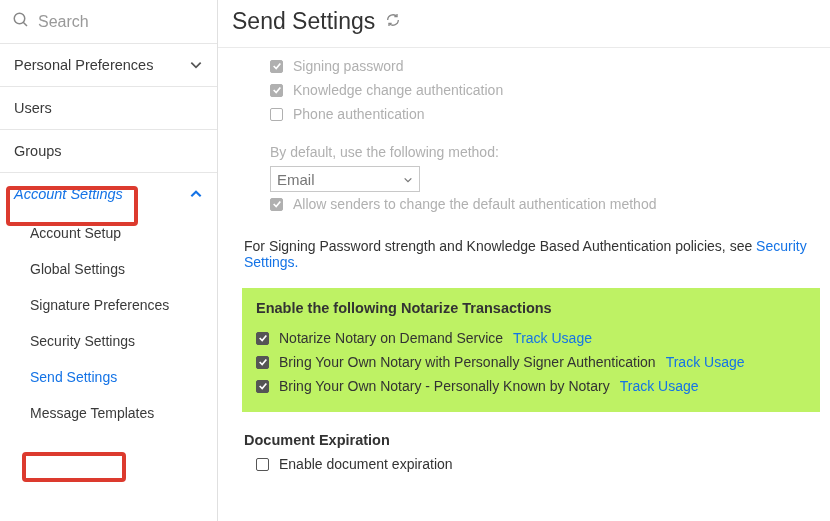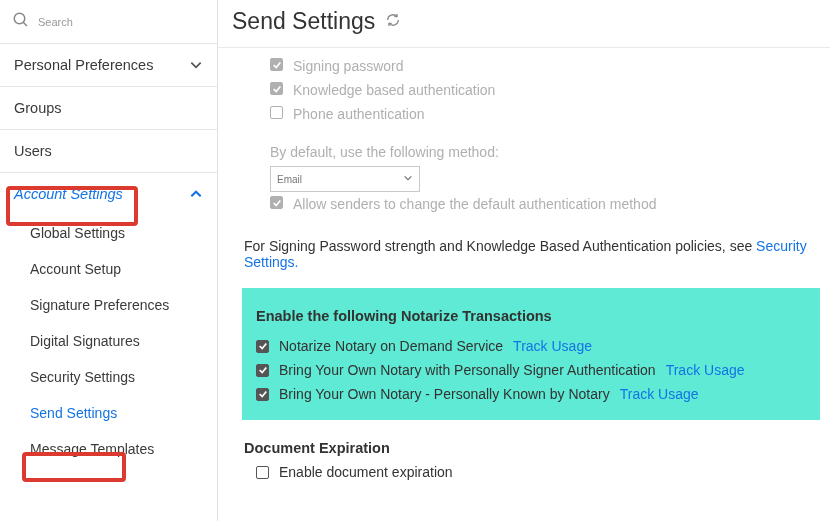--- a/index.html
+++ b/index.html
@@ -1,50 +1,50 @@
 <!DOCTYPE html>
 <html><head>
 <meta charset="utf-8">
 <style>
 * { margin: 0; padding: 0; box-sizing: border-box; }
 body { font-family: "Segoe UI", Arial, sans-serif; font-size: 14px; color: #333; background: #fff; width: 830px; }
 .page { display: flex; width: 830px; min-height: 521px; box-shadow: 0 2px 12px rgba(0,0,0,0.35); }
 .sidebar { width: 218px; border-right: 1px solid #e0e0e0; display: flex; flex-direction: column; }
 .search-box { display: flex; align-items: center; padding: 8px 12px; border-bottom: 1px solid #e6e6e6; height: 44px; }
 .search-box svg { width: 18px; height: 18px; margin-right: 8px; }
-.search-box input { border: none; outline: none; font-size: 11px; color: #aaa; width: 100%; }
+.search-box input { border: none; outline: none; font-size: 16px; color: #aaa; width: 100%; }
 .search-box input::placeholder { color: #999; }
 .nav-item { display: flex; align-items: center; justify-content: space-between; padding: 13px 14px; border-bottom: 1px solid #e6e6e6; font-size: 14.5px; color: #3a3a3a; cursor: pointer; }
 .nav-item.expanded { color: #1473E6; border-bottom: none; font-style: italic; }
 .nav-item .caret { width: 14px; height: 14px; display: inline-flex; align-items: center; justify-content: center; }
 .sub-nav { list-style: none; }
 .sub-nav li { padding: 10px 14px 10px 30px; font-size: 14px; color: #3a3a3a; cursor: pointer; }
 .sub-nav li.active { color: #1473E6; }
 .highlight-red { border: 4px solid #dc3a2e; border-radius: 4px; position: absolute; pointer-events: none; }
 .hl1 { left: 6px; top: 186px; width: 132px; height: 40px; }
 .hl2 { left: 22px; top: 452px; width: 104px; height: 30px; }
 
 .main { flex: 1; padding: 0 0 20px 0; }
 .page-title-row { display: flex; align-items: center; padding: 8px 16px 12px 14px; border-bottom: 1px solid #eaeaea; }
 .page-title { font-size: 23px; font-weight: 400; color: #333; margin-right: 10px; }
 .refresh-icon svg { width: 16px; height: 16px; }
 .content { padding: 0 16px 0 52px; }
 .disabled-block { color: #b0b0b0; }
-.check-row { display: flex; align-items: flex-start; padding: 4px 0; font-size: 14px; }
+.check-row { display: flex; align-items: center; padding: 4px 0; font-size: 14px; }
 .chk { width: 13px; height: 13px; margin-right: 10px; display: inline-flex; align-items: center; justify-content: center; border: 1px solid #b0b0b0; border-radius: 2px; }
 .chk.checked { background: #b0b0b0; border-color: #b0b0b0; }
 .chk.checked svg { width: 10px; height: 10px; }
 .chk.enabled-checked { background: #555; border-color: #555; }
 .chk.enabled-checked svg { width: 10px; height: 10px; }
 .section-label { color: #b0b0b0; font-size: 14px; margin-top: 18px; margin-bottom: 6px; }
-.method-select { width: 150px; height: 26px; border: 1px solid #c8c8c8; padding: 2px 6px; font-size: 10px; color: #777; display: flex; align-items: center; justify-content: space-between; }
+.method-select { width: 150px; height: 26px; border: 1px solid #c8c8c8; padding: 2px 6px; font-size: 15px; color: #777; display: flex; align-items: center; justify-content: space-between; }
 .method-select svg { width: 10px; height: 10px; }
 .blurb { font-size: 14px; color: #333; margin: 22px 0 18px -26px; }
 .blurb a { color: #1473E6; text-decoration: none; }
-.notarize-block { background: #5eead4; padding: 20px 14px 14px 14px; margin-left: -28px; margin-right: -6px; }
+.notarize-block { background: #bef264; padding: 12px 14px 14px 14px; margin-left: -28px; margin-right: -6px; }
 .notarize-title { font-weight: 600; color: #333; font-size: 14.5px; margin-bottom: 10px; }
 .notarize-row { display: flex; align-items: center; padding: 4px 0; font-size: 14px; }
 .notarize-row .link { color: #1473E6; margin-left: 10px; text-decoration: none; cursor: pointer; }
 .doc-exp-title { font-weight: 600; color: #333; font-size: 14.5px; margin: 20px 0 8px -26px; }
 .expire-row { display: flex; align-items: center; font-size: 14px; color: #333; margin-left: -26px; padding-left: 12px; }
 .expire-row .chk-empty { width: 13px; height: 13px; margin-right: 10px; border: 1.5px solid #555; border-radius: 2px; }
 .page-wrap { position: relative; width: 830px; }
 </style>
 </head>
 <body>
@@ -66,41 +66,40 @@
     <div class="nav-item">
       <span>Personal Preferences</span>
       <span class="caret">
         <svg viewBox="0 0 12 12" fill="none" stroke="#555" stroke-width="1.5">
               <polyline points="2,4 6,8 10,4"></polyline>
             </svg>
       </span>
     </div>
 
     <div class="nav-item">
+      <span>Users</span>
+    </div>
+
+    <div class="nav-item">
       <span>Groups</span>
-    </div>
-
-    <div class="nav-item">
-      <span>Users</span>
     </div>
 
     <div class="nav-item expanded">
       <span>Account Settings</span>
       <span class="caret">
         <svg viewBox="0 0 12 12" fill="none" stroke="#1473E6" stroke-width="1.8">
               <polyline points="2,8 6,4 10,8"></polyline>
             </svg>
       </span>
     </div>
 
     <ul class="sub-nav">
+      <li><span>Account Setup</span></li>
       <li><span>Global Settings</span></li>
-      <li><span>Account Setup</span></li>
       <li><span>Signature Preferences</span></li>
-      <li><span>Digital Signatures</span></li>
       <li><span>Security Settings</span></li>
       <li class="active"><span>Send Settings</span></li>
       <li><span>Message Templates</span></li>
     </ul>
   </aside>
 
   <main class="main">
     <div class="page-title-row">
       <h1 class="page-title">Send Settings</h1>
       <span class="refresh-icon">
@@ -121,21 +120,21 @@
                 </svg>
           </span>
           <span>Signing password</span>
         </div>
         <div class="check-row">
           <span class="chk checked">
             <svg viewBox="0 0 12 12" fill="none" stroke="#fff" stroke-width="2">
                   <polyline points="2,6 5,9 10,3"></polyline>
                 </svg>
           </span>
-          <span>Knowledge based authentication</span>
+          <span>Knowledge change authentication</span>
         </div>
         <div class="check-row">
           <span class="chk"></span>
           <span>Phone authentication</span>
         </div>
 
         <div class="section-label">By default, use the following method:</div>
         <div class="method-select">
           <span>Email</span>
           <span>

